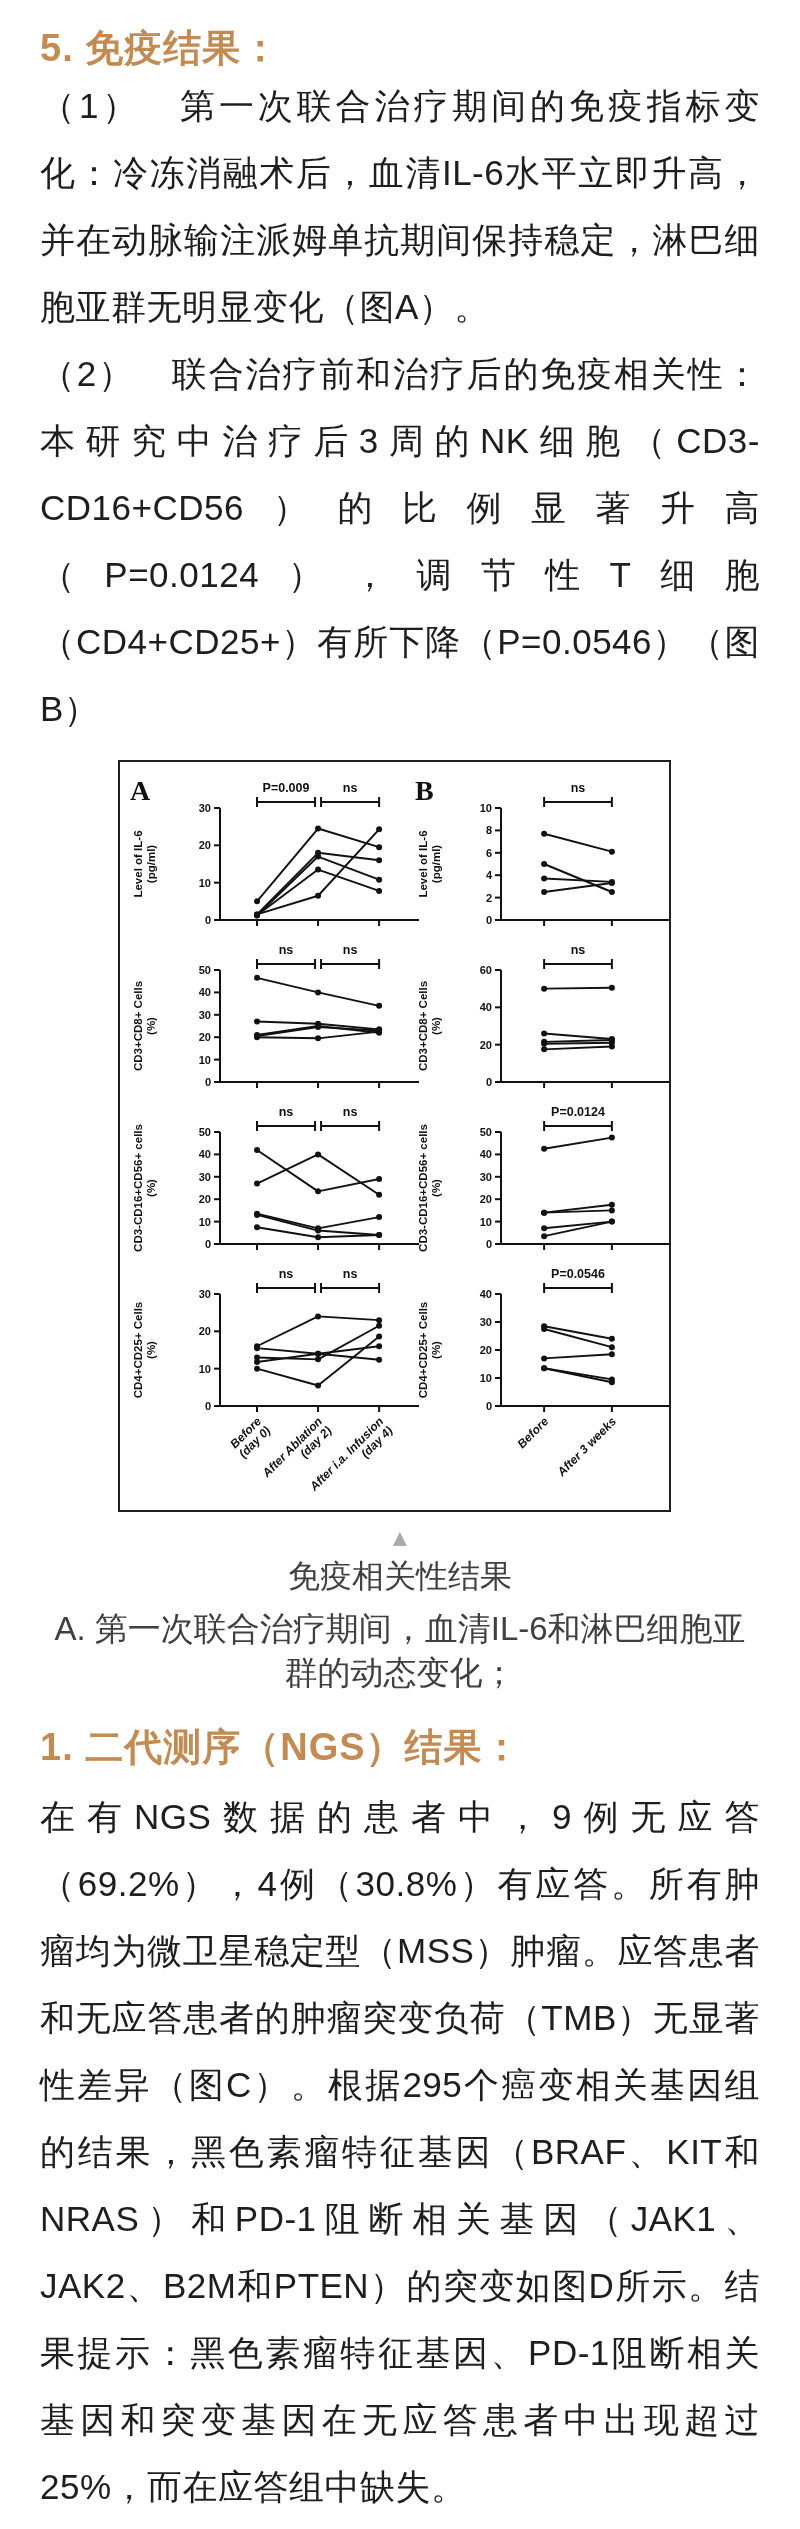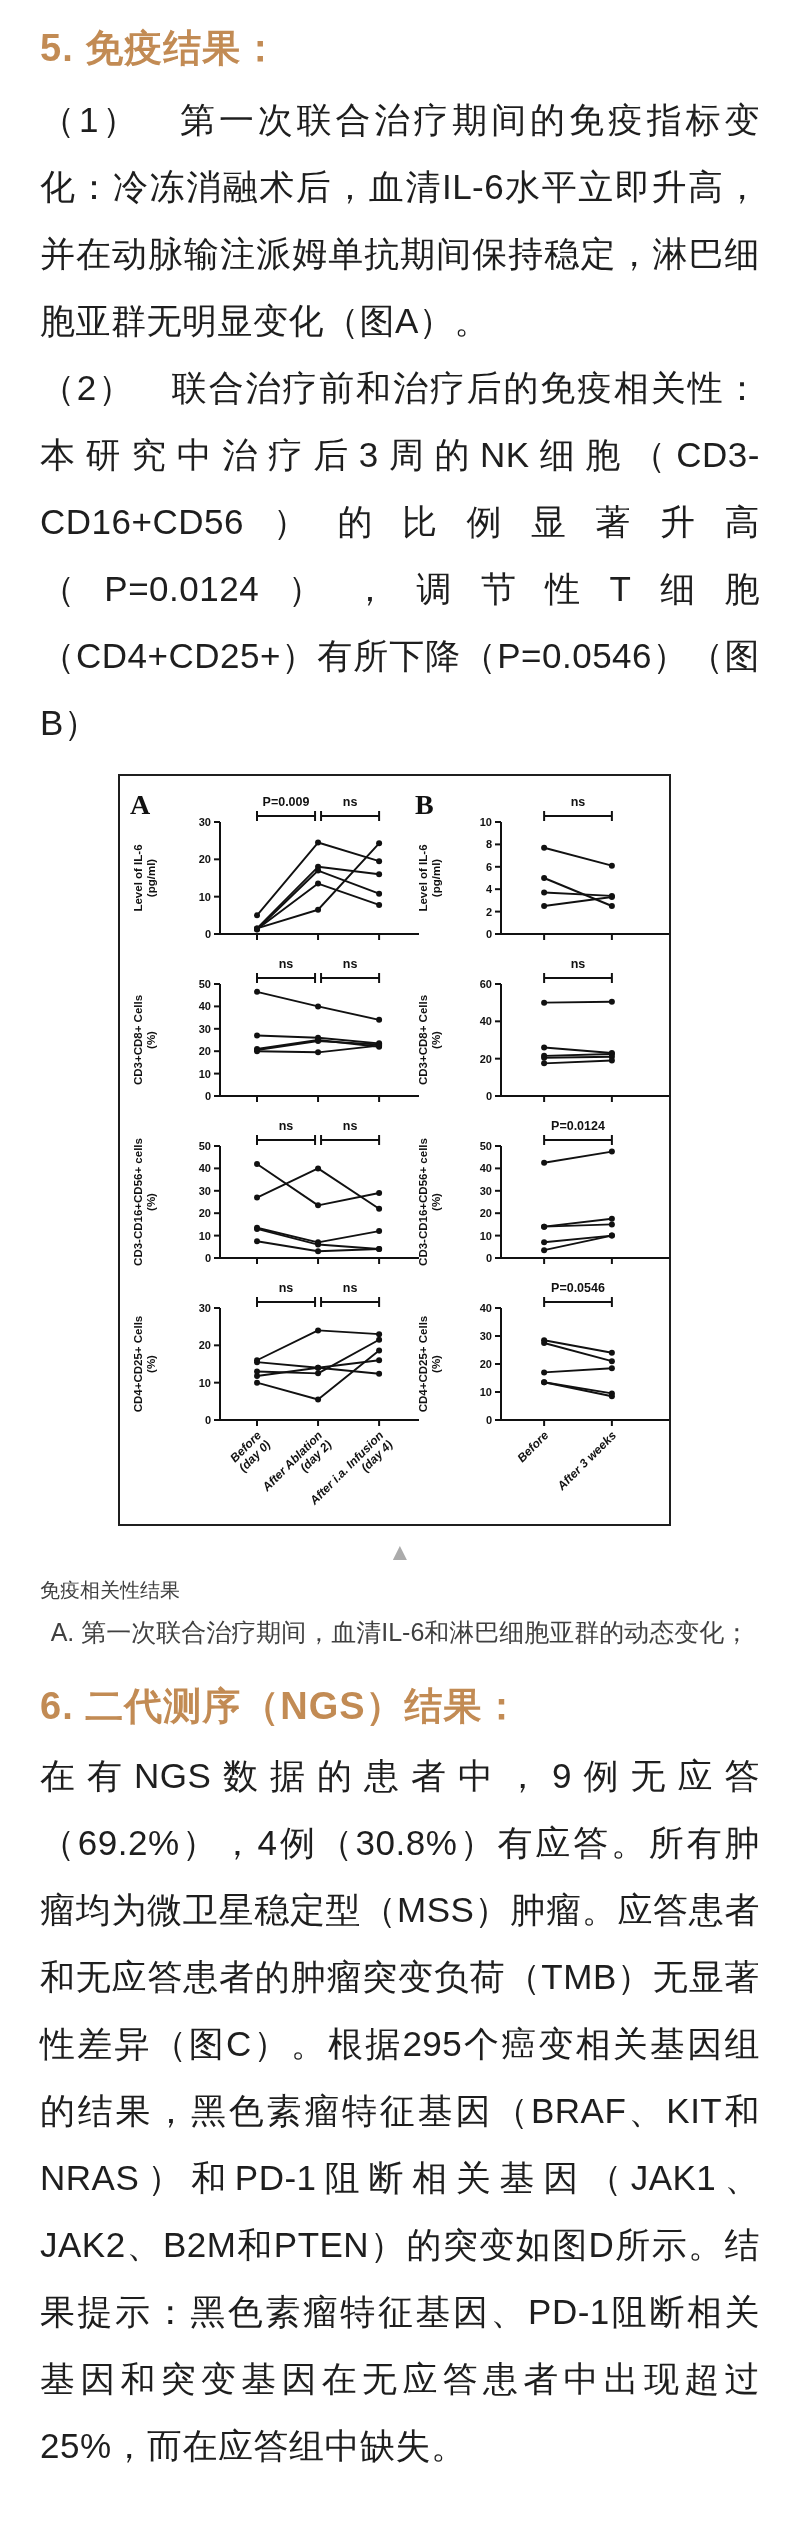--- a/index.html
+++ b/index.html
@@ -5,45 +5,46 @@
   * { margin:0; padding:0; box-sizing:border-box; }
   html,body { background:#ffffff; }
   body {
     width:800px; min-height:2529px;
     font-family:"Liberation Sans","DejaVu Sans",sans-serif;
     color:#1e1e1e;
   }
   .page { padding:24px 40px 20px 40px; }
   .accent-heading {
     font-size:38px; font-weight:700; letter-spacing:1px;
-    color:var(--accent,#C28B54); line-height:48px; margin-bottom:14px;
+    color:var(--accent,#C28B54); line-height:48px; 
   }
   .body-para {
     font-size:35px; line-height:67px; text-align:justify;
     color:var(--text,#1e1e1e); letter-spacing:0.5px;
   }
   .chart-figure {
     width:553px; margin:18px 0 0 78px;
     border:2px solid #1f1f1f; background:#fff;
     padding:12px 6px 4px 10px;
   }
   .figure-grid { display:grid; grid-template-columns:285px 250px; }
   .figure-grid svg { overflow:visible; display:block; }
   .collapse-row { text-align:center; margin-top:14px; height:26px; }
   .collapse-row span {
     color:var(--triangle,#ababab); font-size:24px; line-height:24px;
     cursor:pointer; user-select:none;
   }
   .cap-title {
-    text-align:left; font-size:20px; line-height:40px; margin-top:4px;
+    text-align:center; font-size:32px; line-height:40px; margin-top:4px;
     color:var(--caption,#404040);
   }
   .cap-line {
-    text-align:center; font-size:25px; line-height:44px;
+    text-align:center; font-size:33px; line-height:44px;
     color:var(--caption,#404040);
+    margin-top:11px;
   }
   .section6-heading { margin-top:28px; margin-bottom:12px; }
   .body-para + .body-para { margin-top:0; }
 </style>
 </head>
 <body>
 
 <main class="page">
 
   <h2 class="accent-heading">5. 免疫结果：</h2>
@@ -442,17 +443,17 @@
       </div>
   </figure>
 
   <div class="collapse-row">
     <span>▲</span>
   </div>
 
   <div class="cap-title">免疫相关性结果</div>
   <div class="cap-line">A. 第一次联合治疗期间，血清IL-6和淋巴细胞亚群的动态变化；</div>
 
-  <h2 class="accent-heading section6-heading">6. 二代测序（NGS）结果：</h2>
+  <h2 class="accent-heading section6-heading">1. 二代测序（NGS）结果：</h2>
 
   <p class="body-para">在有NGS数据的患者中，9例无应答（69.2%），4例（30.8%）有应答。所有肿瘤均为微卫星稳定型（MSS）肿瘤。应答患者和无应答患者的肿瘤突变负荷（TMB）无显著性差异（图C）。根据295个癌变相关基因组的结果，黑色素瘤特征基因（BRAF、KIT和NRAS）和PD-1阻断相关基因（JAK1、JAK2、B2M和PTEN）的突变如图D所示。结果提示：黑色素瘤特征基因、PD-1阻断相关基因和突变基因在无应答患者中出现超过25%，而在应答组中缺失。</p>
 
 </main>
 
 </body></html>

